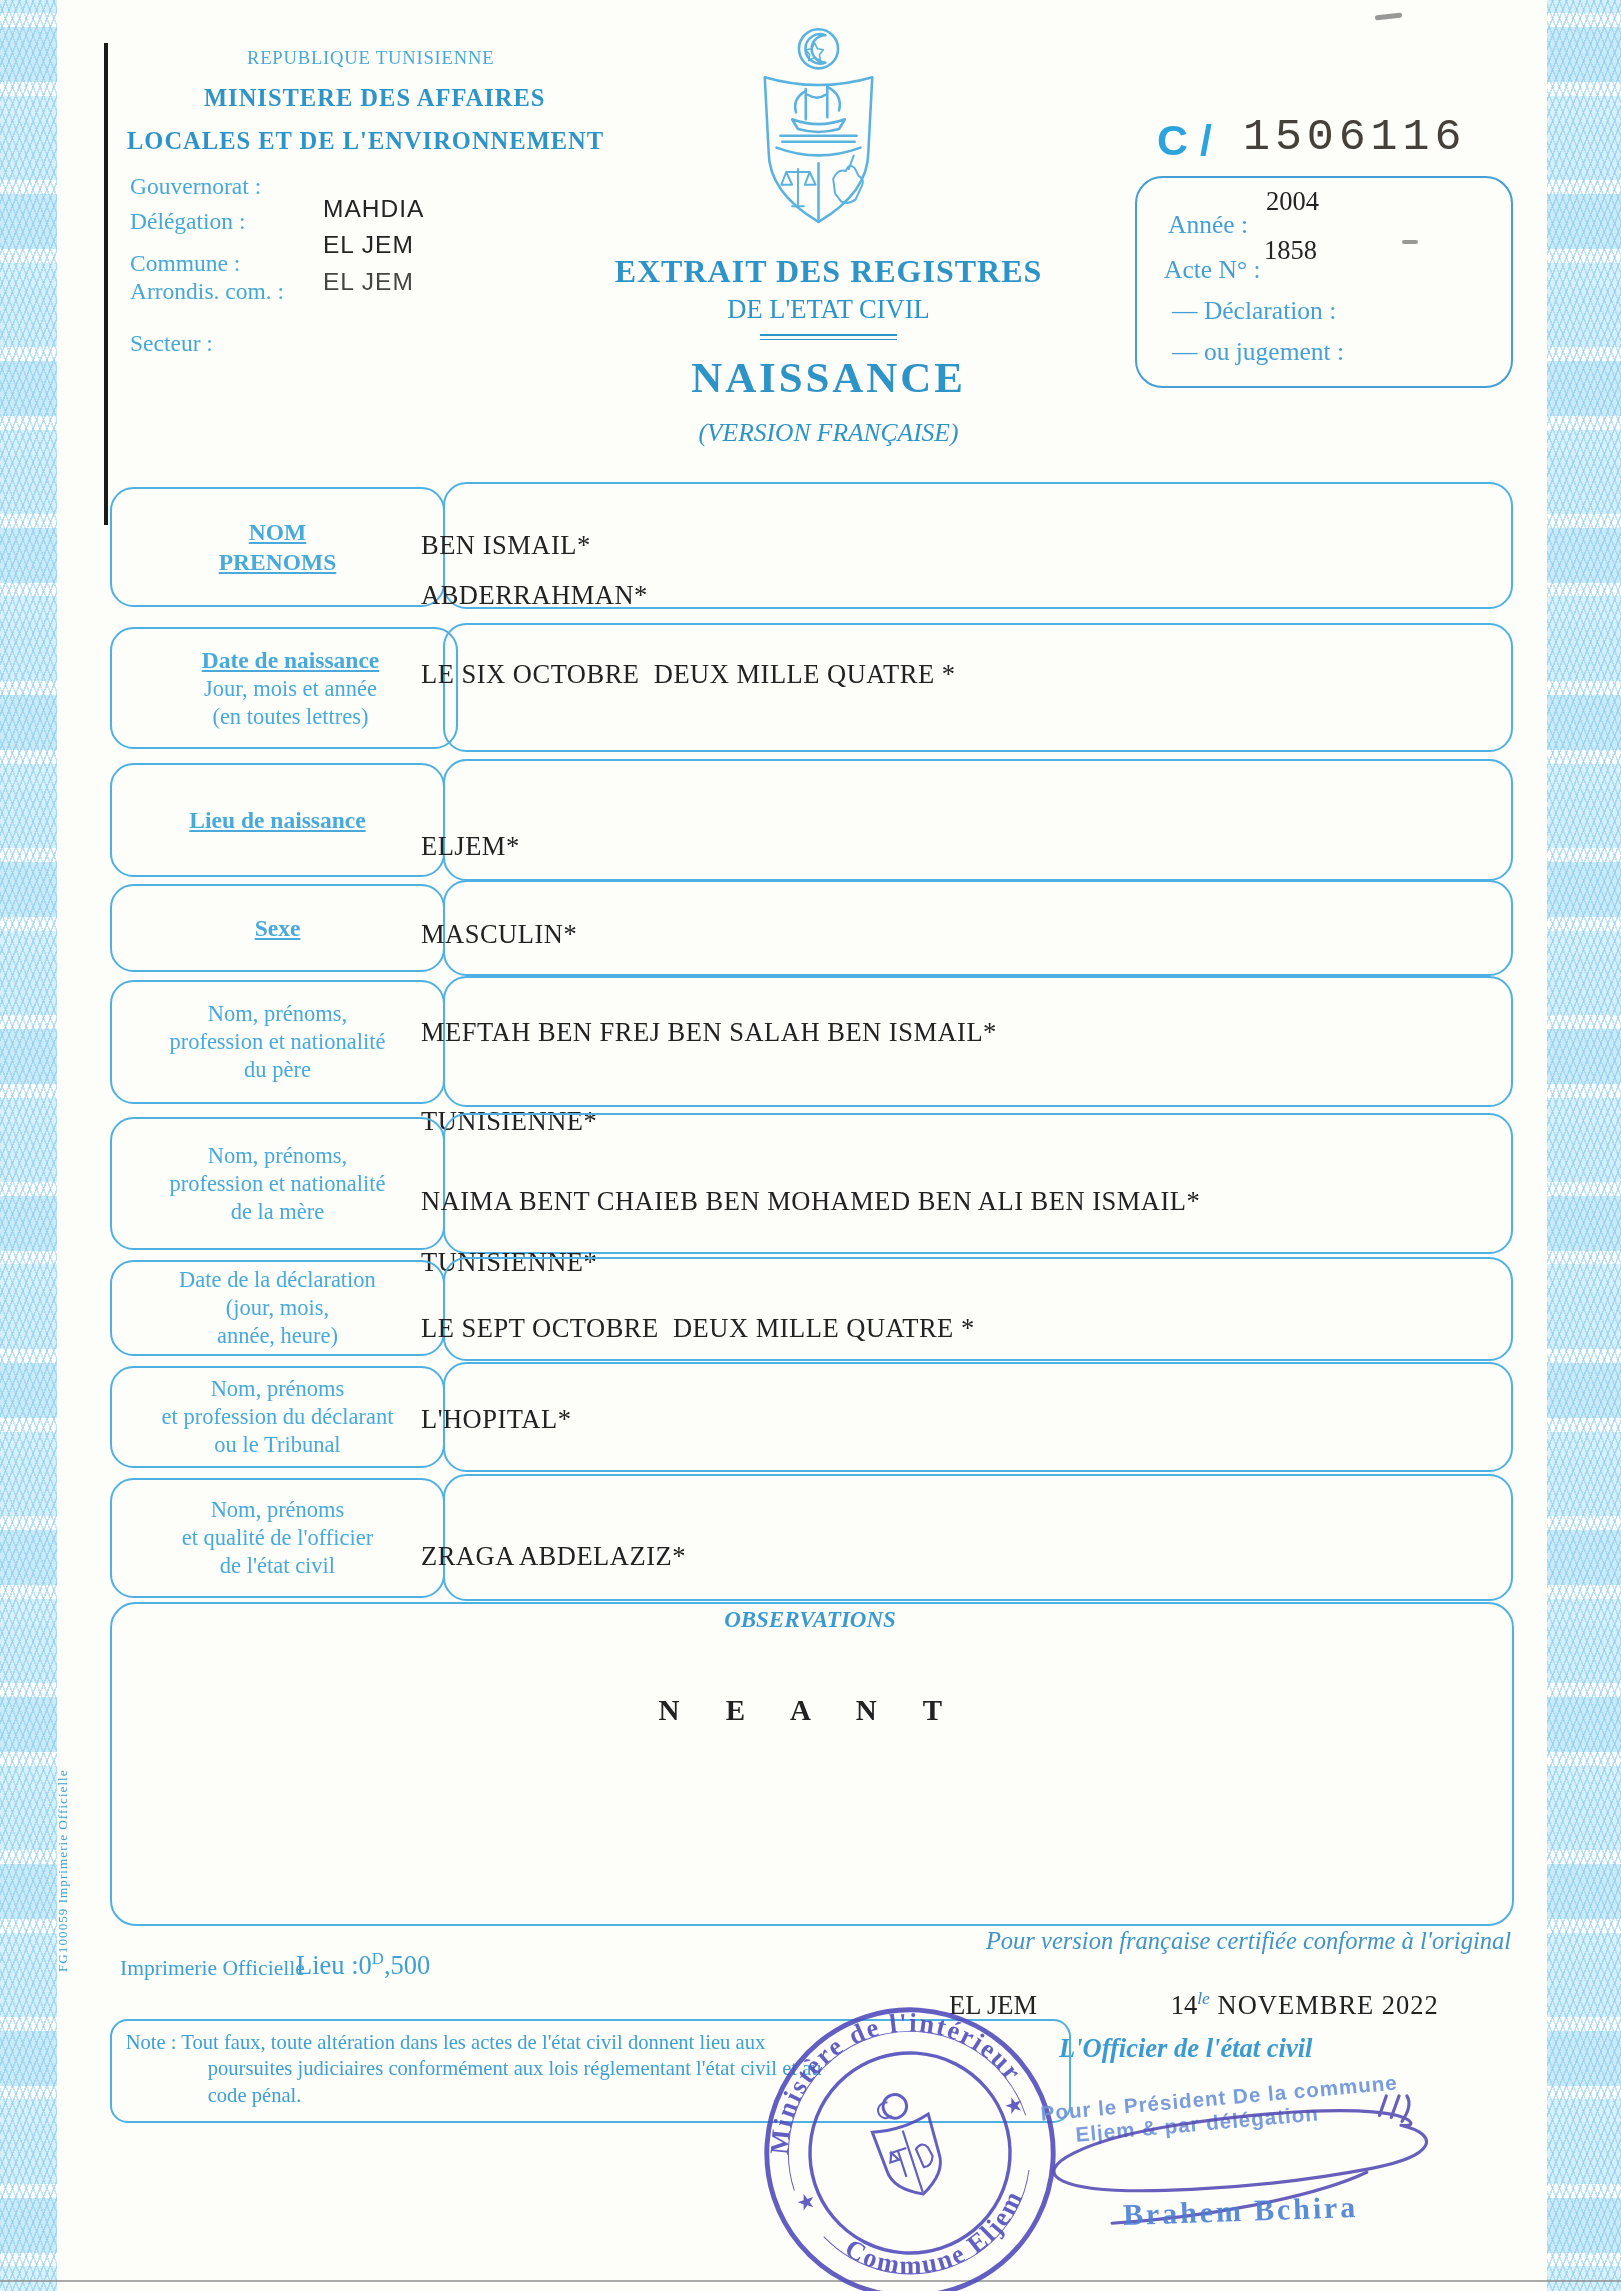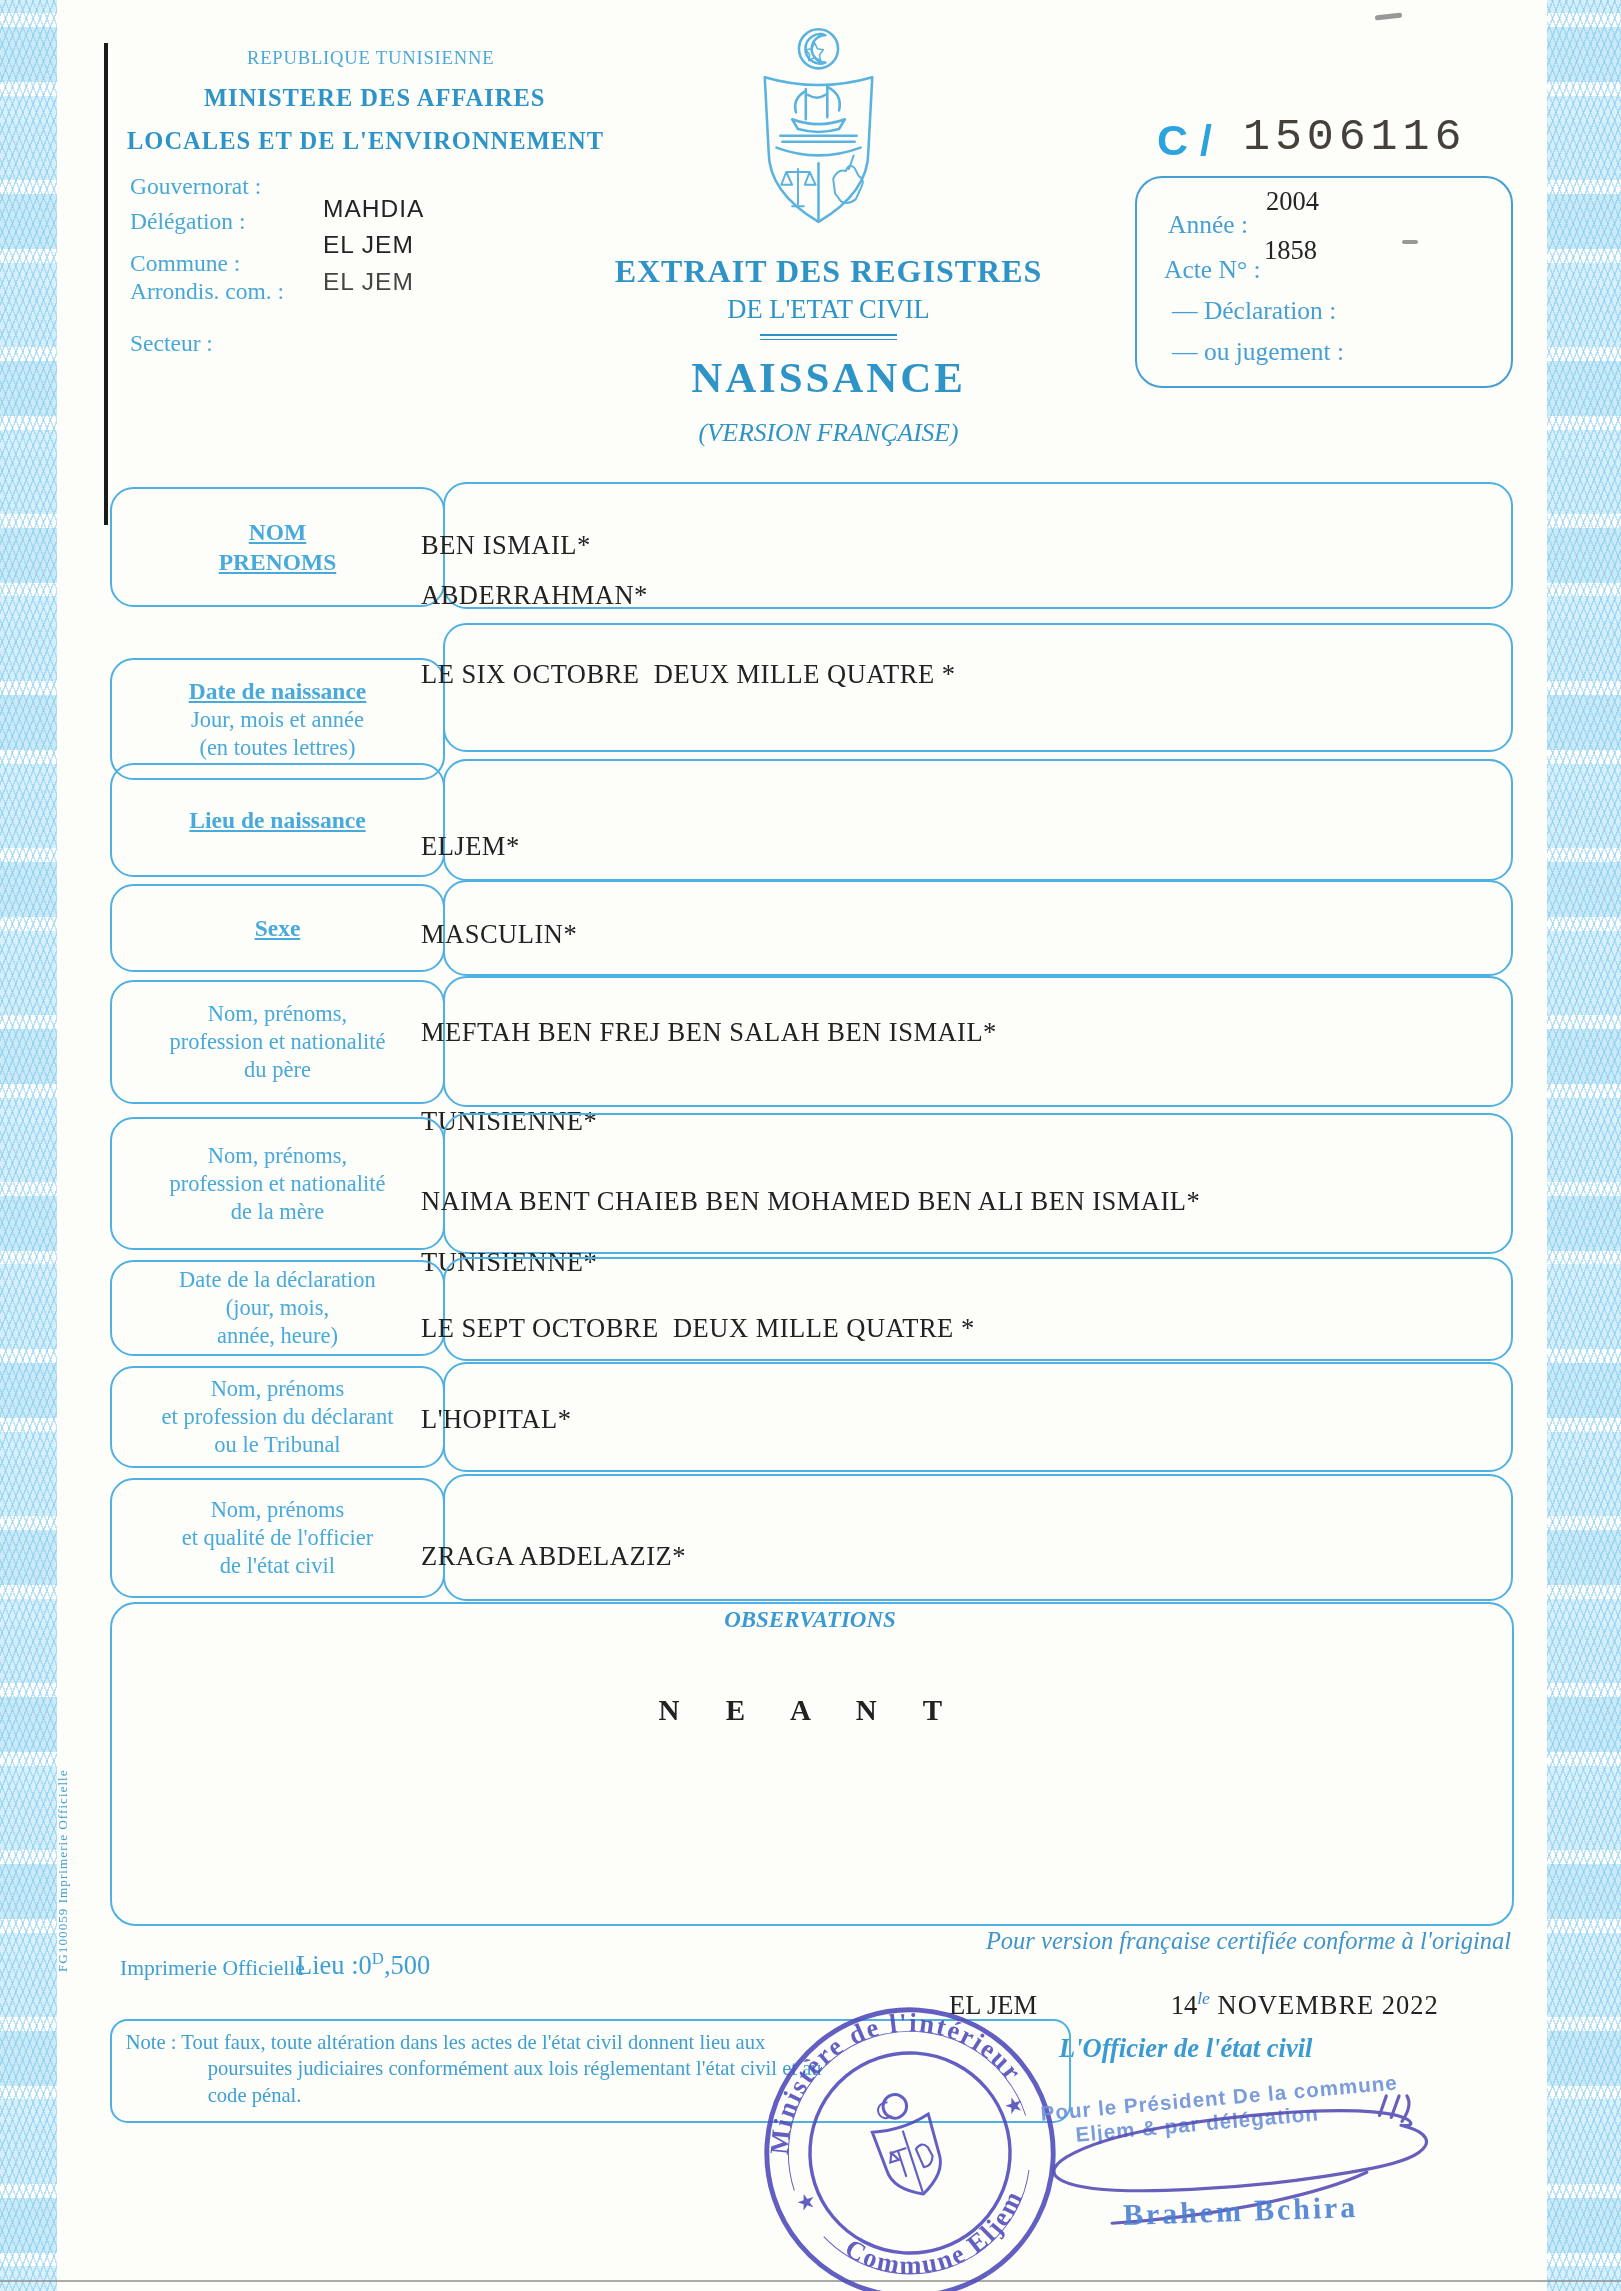--- a/index.html
+++ b/index.html
@@ -122,21 +122,21 @@
   <div class="acte-t" style="left:1172px;top:337px;">— ou jugement :</div>
 
   <div class="lbox" style="top:487px;height:116px;">
     <span class="llb">NOM</span>
     <span class="llb">PRENOMS</span>
   </div>
   <div class="vbox" style="top:482px;height:123px;"></div>
   <div class="tval" style="top:530px;">BEN ISMAIL*</div>
   <div class="tval" style="top:580px;">ABDERRAHMAN*</div>
 
-  <div class="lbox" style="top:658px;height:118px;">
+  <div class="lbox" style="top:627px;height:118px;padding-left:13px;">
     <span class="llb">Date de naissance</span>
     <span class="ll">Jour, mois et année</span>
     <span class="ll">(en toutes lettres)</span>
   </div>
   <div class="vbox" style="top:623px;height:125px;"></div>
   <div class="tval" style="top:659px;">LE SIX OCTOBRE  DEUX MILLE QUATRE *</div>
 
   <div class="lbox" style="top:763px;height:110px;">
     <span class="llb">Lieu de naissance</span>
   </div>

